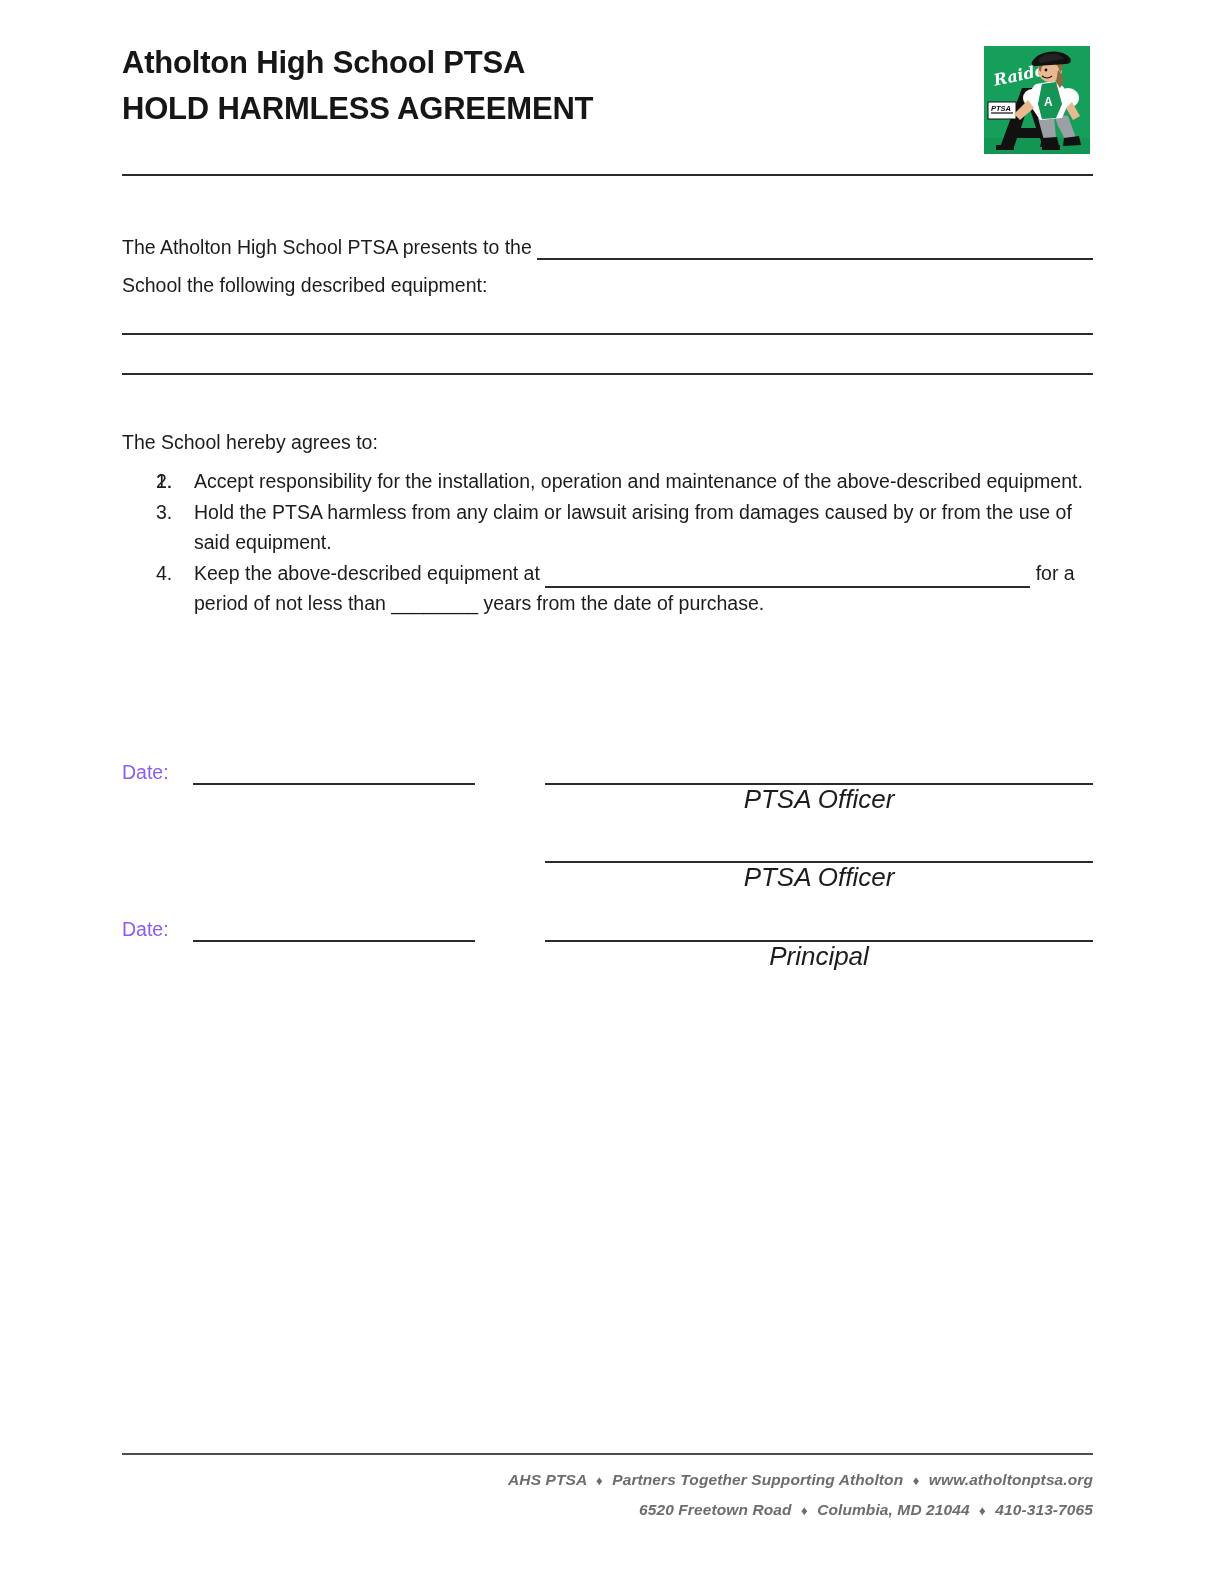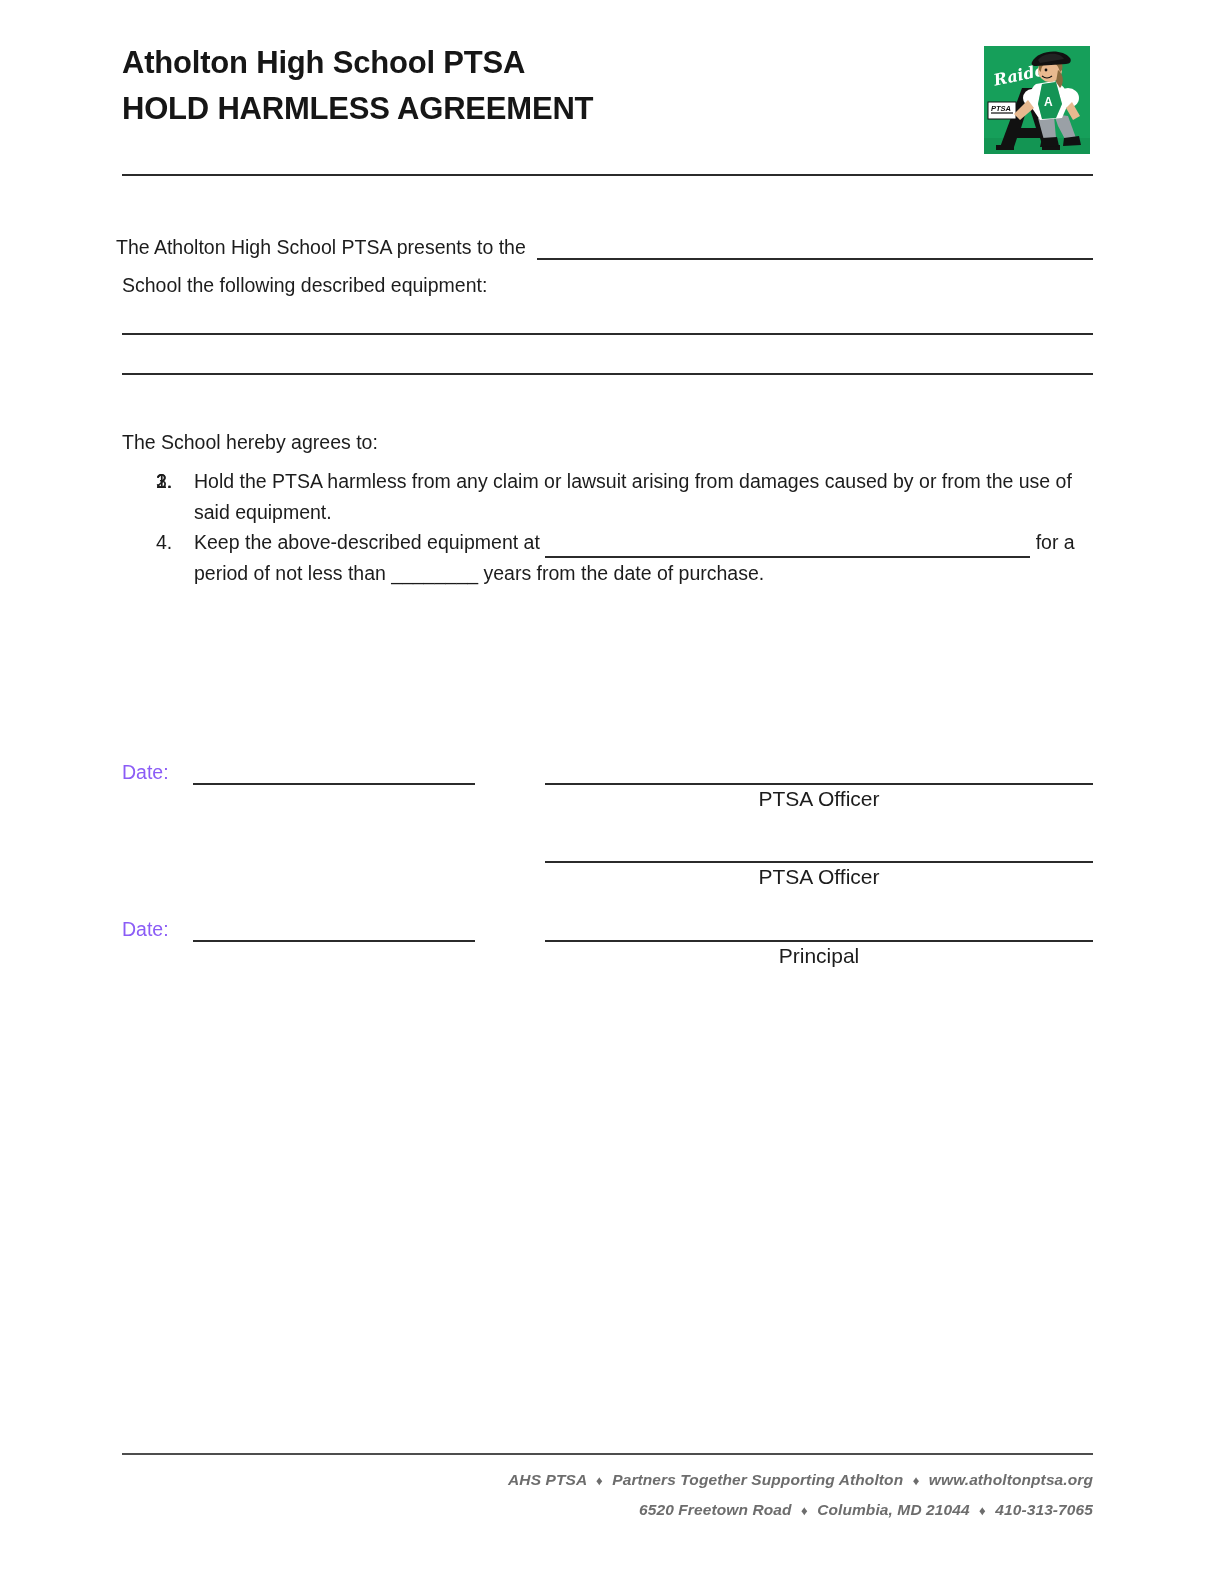--- a/index.html
+++ b/index.html
@@ -133,24 +133,25 @@
     line-height: 26px;
     color: #8b5cf6;
   }
   .sig-line {
     position: absolute;
     height: 0;
     border-top: 2px solid #2b2b2b;
   }
   .sig-caption {
     position: absolute;
-    font-size: 21px;
+    font-size: 26px;
     line-height: 26px;
     color: #1c1c1c;
     text-align: center;
+    font-style: italic;
   }
 
   
   .footer {
     position: absolute;
     left: 122px;
     top: 1465px;
     width: 971px;
     text-align: right;
   }
@@ -239,38 +240,39 @@
             <circle cx="62" cy="24" r="1.4" fill="#111111"></circle>
             <path d="M58 30 Q63 34 68 30" stroke="#111111" stroke-width="1.2" fill="none"></path>
           </g>
         </svg>
       </div>
     </div>
   </div>
 
   <div class="hrule" style="top:174px;"></div>
 
-  <div class="btext" style="left:116px; top:233px;">The Atholton High School PTSA presents to the</div>
+  <div class="btext" style="left:122px; top:233px;">The Atholton High School PTSA presents to the</div>
   <div class="fillline" style="left:537px; top:258px; width:556px;"></div>
 
   <div class="btext" style="left:122px; top:271px;">School the following described equipment:</div>
 
   <div class="fillline" style="left:122px; top:333px; width:971px;"></div>
   <div class="fillline" style="left:122px; top:373px; width:971px;"></div>
 
   <div class="btext" style="left:122px; top:428px;text-align:center;">The School hereby agrees to:</div>
 
   <div class="list">
 
     <div class="li">
       <span class="num">1.</span>
     </div>
 
     <div class="li">
       <span class="num">2.</span>
+      <span class="txt">Accept responsibility for the installation, operation and maintenance of the above-described equipment.</span>
     </div>
 
     <div class="li">
       <span class="num">3.</span>
       <span class="txt">Hold the PTSA harmless from any claim or lawsuit arising from damages caused by or from the use of said equipment.</span>
     </div>
 
     <div class="li">
       <span class="num">4.</span>
       <span class="txt">Keep the above-described equipment at</span>

